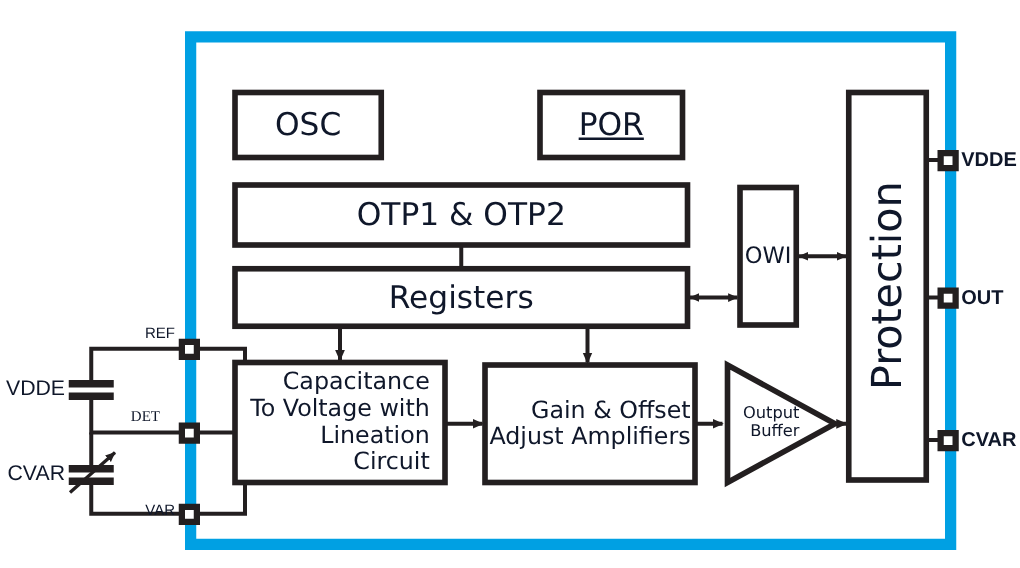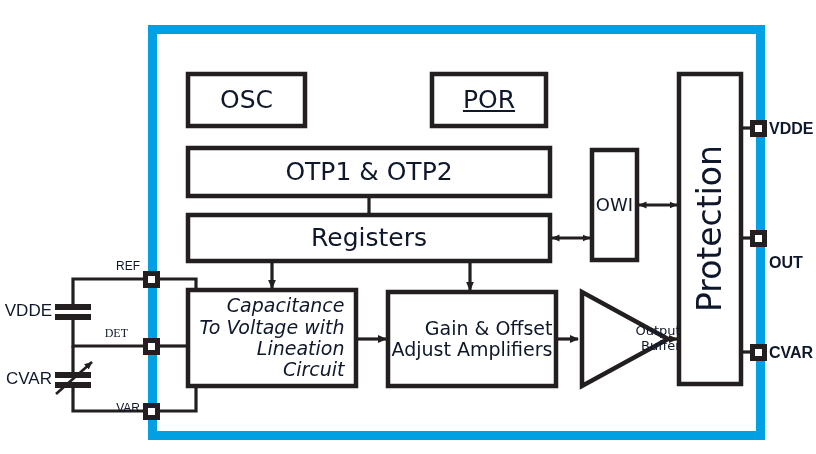--- a/index.html
+++ b/index.html
@@ -3,21 +3,21 @@
 <meta charset="utf-8">
 <style>
   html,body{margin:0;padding:0;background:#ffffff;}
   body{width:816px;height:454px;position:relative;overflow:hidden;
        font-family:"DejaVu Sans","Liberation Sans",sans-serif;color:#231f20;}
   #diagram{position:absolute;left:0;top:0;width:816px;height:454px;}
   .lbl{position:absolute;display:flex;align-items:center;justify-content:center;
        text-align:right;line-height:1.12;color:#0f172a;pointer-events:none;}
   .boxlbl{font-size:25px;}
   .smalllbl{font-size:19px;}
-  .tinylbl{font-size:13px;padding-left:41px;}
+  .tinylbl{font-size:13px;}
   .pinlbl{font-size:16px;font-family:"Liberation Sans",sans-serif;font-weight:bold;}
   .caplbl{font-size:17px;font-family:"Liberation Sans",sans-serif;}
   .portlbl{font-size:12px;font-family:"Liberation Sans",sans-serif;}
   .vert{writing-mode:vertical-rl;transform:rotate(180deg);font-size:33px;}
 </style>
 </head>
 <body>
 
 <svg id="diagram" viewBox="0 0 816 454" xmlns="http://www.w3.org/2000/svg">
   <defs>
@@ -124,31 +124,31 @@
       </g>
   </g>
 </svg>
 
 <div class="lbl boxlbl" style="left:188px;top:74px;width:117px;height:52px;">OSC</div>
 <div class="lbl boxlbl" style="left:432px;top:74px;width:114px;height:52px;text-decoration:underline;">POR</div>
 <div class="lbl boxlbl" style="left:188px;top:148px;width:362px;height:48px;">OTP1 &amp; OTP2</div>
 <div class="lbl boxlbl" style="left:188px;top:215px;width:362px;height:46px;">Registers</div>
 <div class="lbl" style="left:592px;top:150px;width:45px;height:110px;font-size:18px;">OWI</div>
 <div class="lbl vert" style="left:679px;top:74px;width:62px;height:310px;">Protection</div>
-<div class="lbl smalllbl" style="left:190px;top:290px;width:164px;height:96px;white-space:pre-line;font-style:italic;">Capacitance
+<div class="lbl smalllbl" style="left:190px;top:290px;width:164px;height:96px;white-space:pre-line;">Capacitance
 To Voltage with
 Lineation
 Circuit</div>
 <div class="lbl smalllbl" style="left:390px;top:292px;width:164px;height:94px;white-space:pre-line;">Gain &amp; Offset
 Adjust Amplifiers</div>
 <div class="lbl tinylbl" style="left:585px;top:292px;width:64px;height:94px;white-space:pre-line;">Output
 Buffer</div>
 
 <div class="lbl pinlbl" style="left:769px;top:118px;width:48px;height:22px;justify-content:flex-start;">VDDE</div>
-<div class="lbl pinlbl" style="left:769px;top:228px;width:48px;height:22px;justify-content:flex-start;margin-top:24px;">OUT</div>
+<div class="lbl pinlbl" style="left:769px;top:228px;width:48px;height:22px;justify-content:flex-start;">OUT</div>
 <div class="lbl pinlbl" style="left:769px;top:342px;width:48px;height:22px;justify-content:flex-start;">CVAR</div>
 
 <div class="lbl portlbl" style="left:96px;top:256px;width:44px;height:22px;justify-content:flex-end;">REF</div>
 <div class="lbl portlbl" style="left:84px;top:323px;width:44px;height:22px;justify-content:flex-end;font-family:Liberation Serif, serif;">DET</div>
 <div class="lbl portlbl" style="left:96px;top:398px;width:44px;height:22px;justify-content:flex-end;">VAR</div>
 
 <div class="lbl caplbl" style="left:0px;top:300px;width:52px;height:22px;justify-content:flex-end;">VDDE</div>
 <div class="lbl caplbl" style="left:0px;top:368px;width:52px;height:22px;justify-content:flex-end;">CVAR</div>
 
 </body></html>

